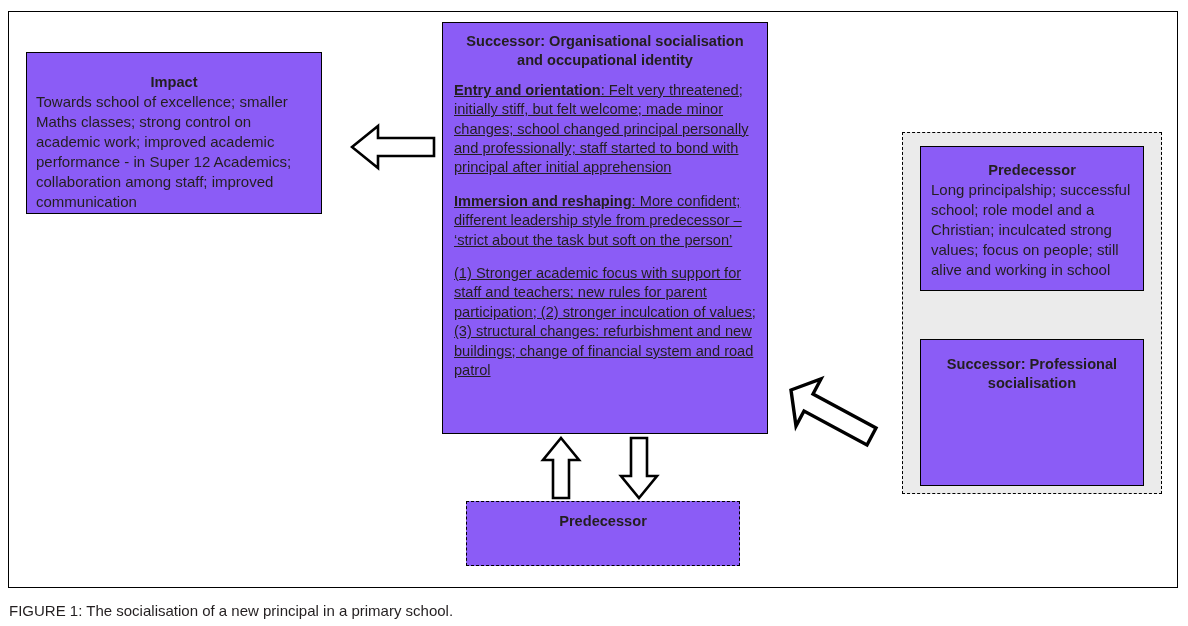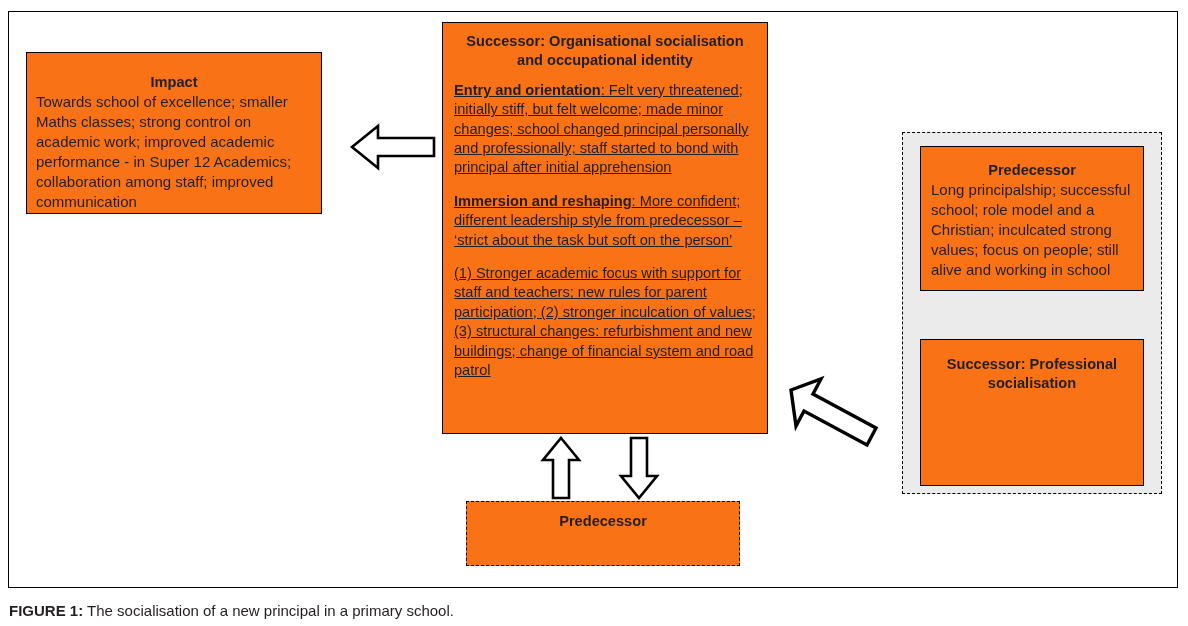--- a/index.html
+++ b/index.html
@@ -26,21 +26,21 @@
     width: 1170px;
     height: 577px;
     border: 1.6px solid #000000;
     box-sizing: border-box;
     background: #ffffff;
   }
   
   .box {
     position: absolute;
     box-sizing: border-box;
-    background: #f97316;
+    background: #8b5cf6;
     border: 1.6px solid #000000;
     padding: 8px 10px 6px 10px;
     font-size: 14.6px;
     line-height: 1.33;
     color: #231f20;
   }
   .box.dashed {
     border: 1.7px dashed #000000;
   }
   .box-title {
@@ -155,21 +155,21 @@
   #caption {
     position: absolute;
     left: 9px;
     top: 601px;
     font-size: 15px;
     line-height: 1.3;
     color: #231f20;
     white-space: nowrap;
   }
   #caption .caption-label {
-    font-weight: bold;
+    font-weight: normal;
   }
 </style>
 </head>
 <body>
 
 <div id="page">
 
   <div id="figure-frame"></div>
 
   <div class="box" id="impact-box">

